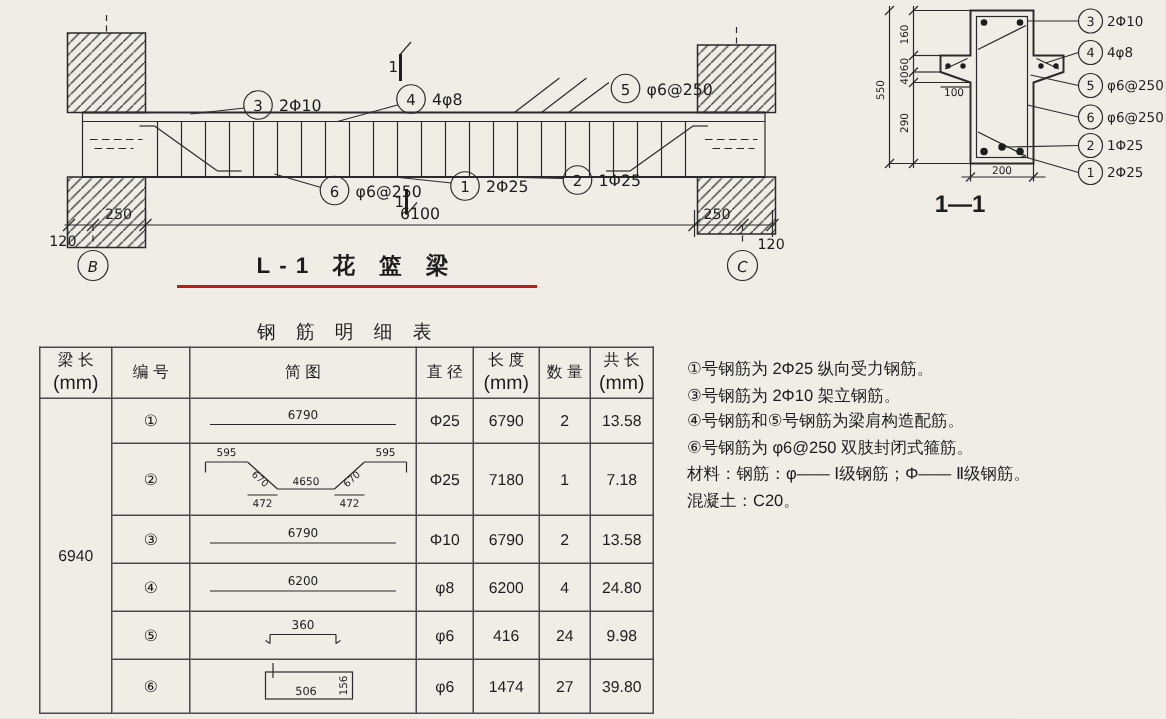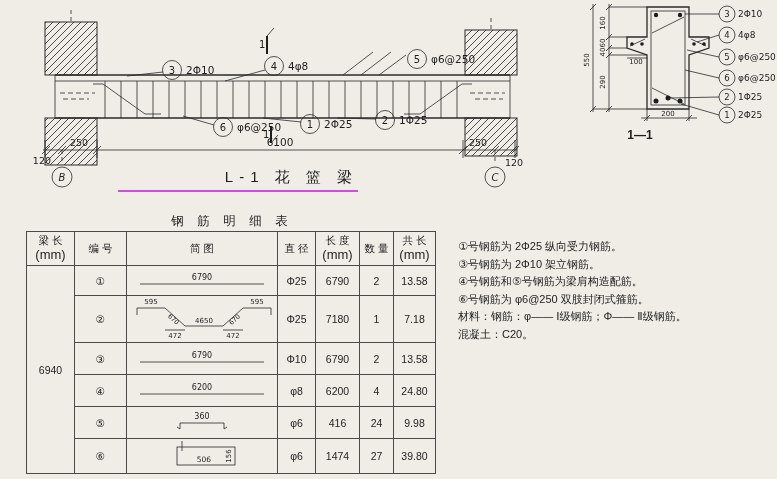--- a/index.html
+++ b/index.html
@@ -3,33 +3,33 @@
 <meta charset="utf-8">
 <style>
   html,body{margin:0;padding:0;}
   body{font-family:"Liberation Sans","DejaVu Sans",sans-serif;background:#d9d6cf;}
   #paper{position:relative;width:777px;height:479px;background:#efede6;overflow:hidden;color:#1d1d1d;}
   svg{position:absolute;overflow:visible;}
   svg text{fill:#1d1d1d;font-family:"DejaVu Sans","Liberation Sans",sans-serif;}
   .drawline{stroke:#2a2a2a;fill:none;}
   .thin{stroke-width:0.8;}
   .med{stroke-width:1.3;}
-  #beam-title{position:absolute;left:118px;top:168px;width:240px;text-align:right;
-    font-weight:normal;font-size:15px;letter-spacing:6px;border-bottom:2px solid #d946ef;padding-bottom:3px;}
+  #beam-title{position:absolute;left:118px;top:168px;width:240px;text-align:center;
+    font-weight:bold;font-size:15px;letter-spacing:6px;border-bottom:2px solid #b91c1c;padding-bottom:3px;}
   #table-title{position:absolute;left:28px;top:213px;width:408px;text-align:center;
     font-weight:normal;font-size:12.5px;letter-spacing:5px;}
   table.sched{position:absolute;left:26px;top:231px;border-collapse:collapse;table-layout:fixed;}
   table.sched th,table.sched td{border:1px solid #4a4a4a;padding:0;text-align:center;
     font-size:10.5px;font-weight:normal;vertical-align:middle;overflow:hidden;}
   table.sched th{font-size:10.5px;line-height:1.25;}
   table.sched th .unit{font-size:13px;display:block;}
   #notes{position:absolute;left:458px;top:238px;width:315px;font-size:11px;line-height:1.6;}
   #notes div{white-space:nowrap;}
   #section-title{position:absolute;left:575px;top:128px;width:130px;text-align:center;
-    font-weight:bold;font-size:12px;}
+    font-weight:bold;font-size:16px;}
   .circnum{font-size:12px;}
 </style>
 </head>
 <body>
 
 <div id="paper">
 
   <svg style="left:5px;top:0;" width="565" height="200" viewBox="0 0 565 200">
     <defs>
       <pattern id="hatch" width="7" height="7" patternUnits="userSpaceOnUse">

